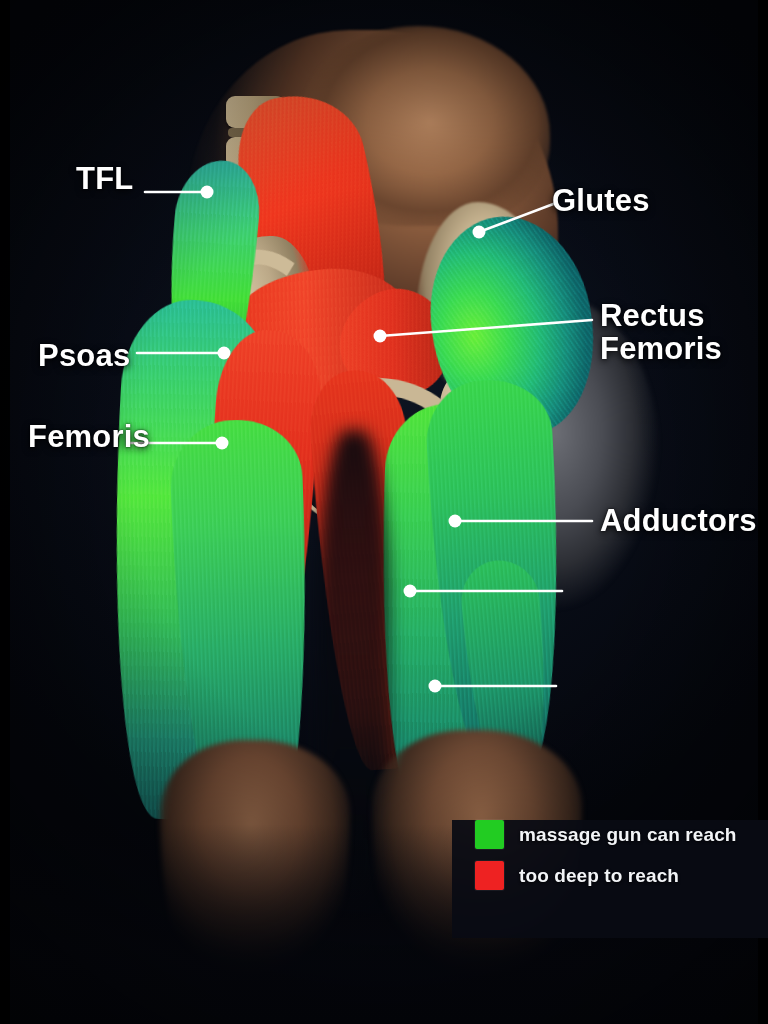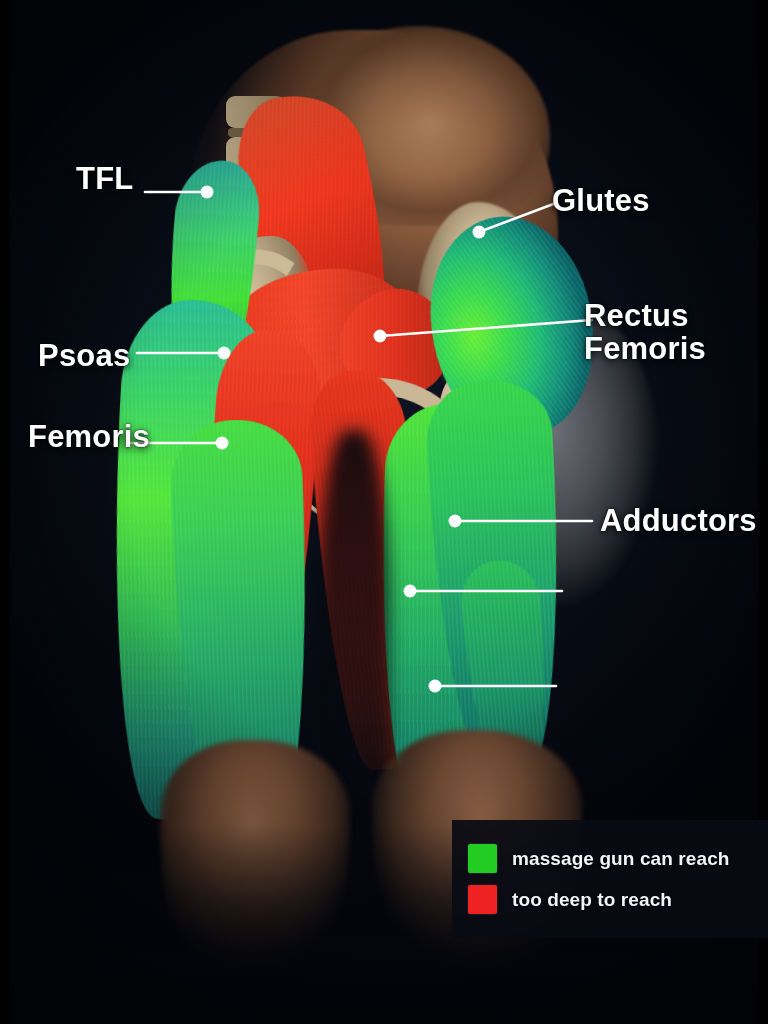--- a/index.html
+++ b/index.html
@@ -259,23 +259,23 @@
   .lead { position: absolute; }
 
   
   .legend {
     position: absolute;
     left: 452px; top: 820px;
     width: 316px; height: 118px;
     background: rgba(9,11,19,.93);
     display: flex;
     flex-direction: column;
-    justify-content: center;
+    justify-content: flex-start;
     gap: 12px;
-    padding: 0 0 0 16px;
+    padding: 0 0 0 23px;
     box-sizing: border-box;
   }
   .legend-row { display: flex; align-items: center; gap: 15px; }
   .swatch {
     width: 29px; height: 29px; flex: 0 0 auto;
     border-radius: 2px;
     box-shadow: 0 0 0 1px rgba(255,255,255,.06);
   }
   .legend-text {
     color: #f2f4f7;
@@ -388,21 +388,21 @@
           <circle cx="410" cy="591" r="6.5" stroke="none"></circle>
           <line x1="556" y1="686" x2="435" y2="686"></line>
           <circle cx="435" cy="686" r="6.5" stroke="none"></circle>
         </g>
     </svg>
 
     <div class="lbl" style="left:76px; top:163px;">TFL</div>
     <div class="lbl" style="left:38px; top:340px;">Psoas</div>
     <div class="lbl" style="left:28px; top:421px;">Femoris</div>
     <div class="lbl" style="left:552px; top:185px;">Glutes</div>
-    <div class="lbl" style="left:584px; top:300px;">Rectus
+    <div class="lbl" style="left:600px; top:300px;">Rectus
 Femoris</div>
     <div class="lbl" style="left:600px; top:505px;">Adductors</div>
   </div>
 
   <div class="legend">
     <div class="legend-row">
       <span class="swatch" style="background: rgb(34, 204, 34);"></span>
       <span class="legend-text">massage gun can reach</span>
     </div>
     <div class="legend-row">

